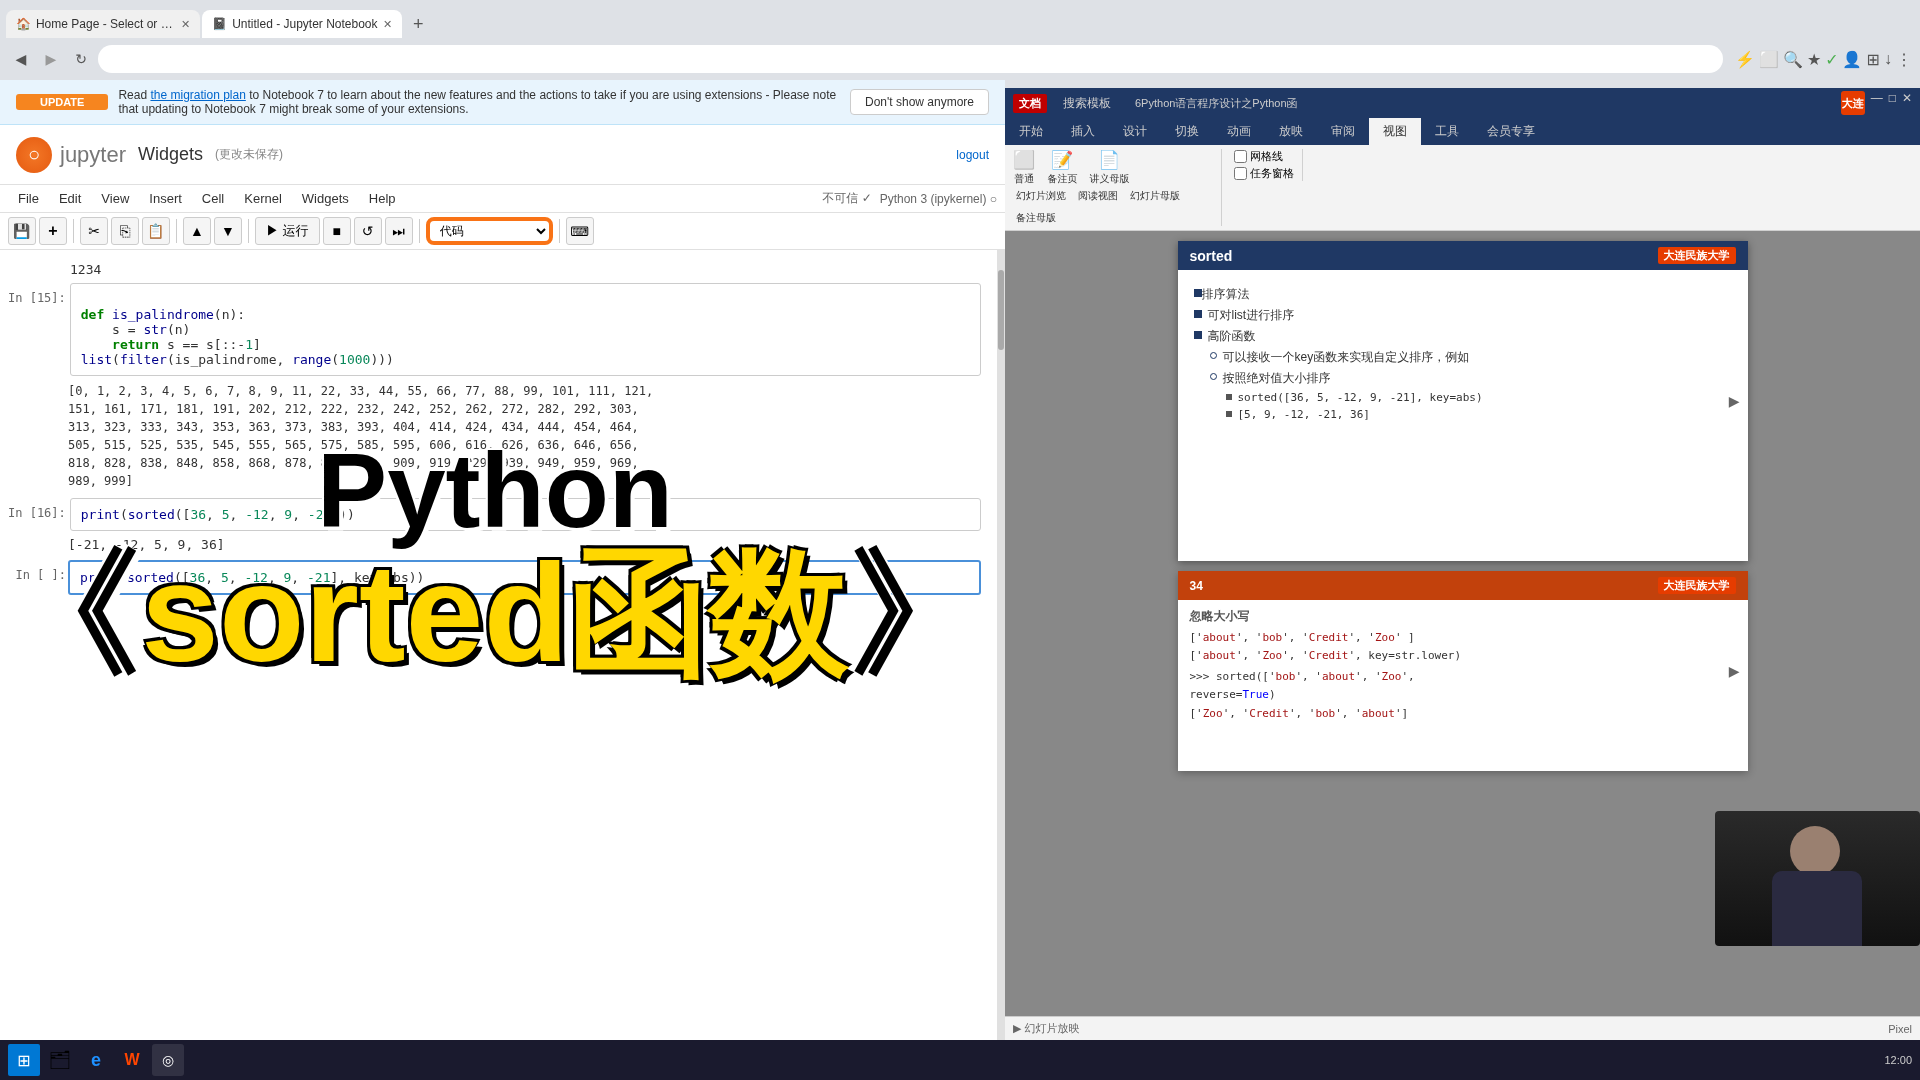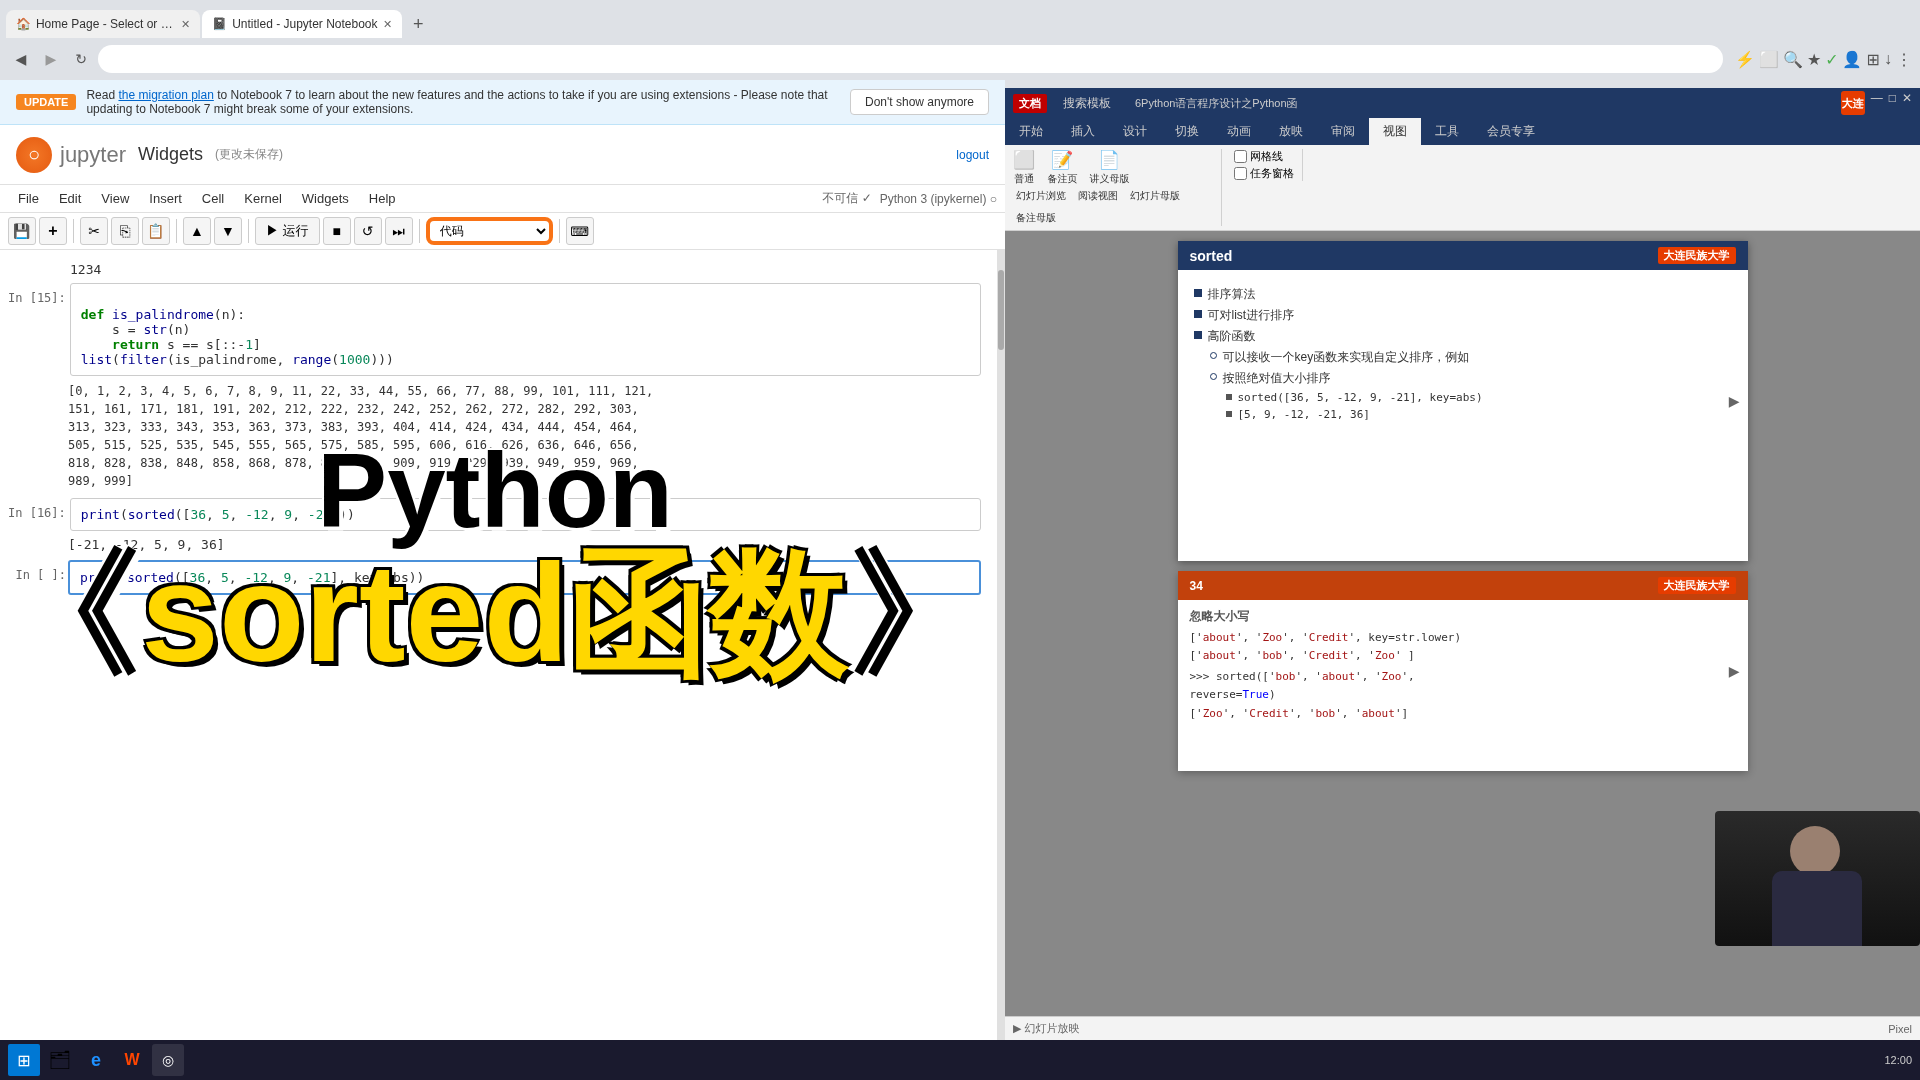--- a/index.html
+++ b/index.html
@@ -41,21 +41,21 @@
       <span style="font-size:16px; color:#555;">↓</span>
       <span style="font-size:16px; color:#555;">⋮</span>
     </div>
   </div>
 
   <div style="display:flex; flex:1; overflow:hidden;">
 
     <div style="width:1005px; background:#fff; display:flex; flex-direction:column; overflow:hidden; position:relative;">
 
       <div style="background:#e8f4fd; padding:8px 16px; display:flex; align-items:center; gap:10px; border-bottom:1px solid #bee3f8; flex-shrink:0;">
-        <span style="background:#f6851f; color:#fff; font-size:11px; font-weight:bold; padding:2px 8px; border-radius:3px;">UPDATE</span>
+        <span style="background:#f6851f; color:#fff; font-size:11px; font-weight:bold; padding:2px 24px; border-radius:3px;">UPDATE</span>
         <span style="font-size:12px; color:#333; flex:1;">
           Read <span style="color:#0066cc; text-decoration:underline; cursor:pointer;">the migration plan</span> to Notebook 7 to learn about the new features and the actions to take if you are using extensions - Please note that updating to Notebook 7 might break some of your extensions.
         </span>
         <button style="background:#fff; border:1px solid #ccc; border-radius:4px; padding:5px 14px; font-size:12px; cursor:pointer; color:#333; white-space:nowrap;">Don't show anymore</button>
       </div>
 
       <div style="display:flex; align-items:center; padding:8px 16px; border-bottom:1px solid #e0e0e0; gap:12px; flex-shrink:0; height:60px;">
         <div style="display:flex; align-items:center; gap:8px;">
           <div style="width:36px; height:36px; background:radial-gradient(circle at center, #f37726 0%, #e55a10 100%); border-radius:50%; display:flex; align-items:center; justify-content:center; color:#fff; font-size:20px;">○</div>
           <span style="font-size:22px; color:#777; font-weight:300;">jupyter</span>
@@ -239,21 +239,21 @@
 
           <div style="background:#fff; width:570px; min-height:320px; box-shadow:0 2px 8px rgba(0,0,0,0.4); padding:0; flex-shrink:0; position:relative;">
 
             <div style="background:#1f3864; color:#fff; padding:6px 12px; font-size:14px; font-weight:bold; display:flex; align-items:center; justify-content:space-between;">
               <span>sorted</span>
               <span style="background:#e63c00; padding:1px 6px; border-radius:2px; font-size:11px;">大连民族大学</span>
             </div>
 
             <div style="padding:12px 16px;">
               <ul style="list-style:none; padding:0; font-size:12px; color:#333;">
-                <li style="display:flex; align-items:flex-start; gap:6px; margin:4px 0;">
+                <li style="display:flex; align-items:flex-start; margin:4px 0;">
                   <span style="width:8px; height:8px; background:#1f3864; flex-shrink:0; margin-top:3px; display:inline-block;"></span>
                   <span>排序算法</span>
                 </li>
                 <li style="display:flex; align-items:flex-start; gap:6px; margin:4px 0;">
                   <span style="width:8px; height:8px; background:#1f3864; flex-shrink:0; margin-top:3px; display:inline-block;"></span>
                   <span>可对list进行排序</span>
                 </li>
                 <li style="display:flex; align-items:flex-start; gap:6px; margin:4px 0;">
                   <span style="width:8px; height:8px; background:#1f3864; flex-shrink:0; margin-top:3px; display:inline-block;"></span>
                   <span>高阶函数</span>
@@ -281,22 +281,22 @@
           </div>
 
           <div style="background:#fff; width:570px; min-height:200px; box-shadow:0 2px 8px rgba(0,0,0,0.3); padding:0; flex-shrink:0; position:relative;">
             <div style="background:#c2410c; color:#fff; padding:6px 12px; font-size:13px; font-weight:bold; display:flex; align-items:center; justify-content:space-between;">
               <span style="font-size:12px;">34</span>
               <span style="background:#e63c00; padding:1px 6px; border-radius:2px; font-size:11px;">大连民族大学</span>
             </div>
             <div style="padding:8px 12px; font-size:11px; color:#333;">
               <div style="font-size:12px; font-weight:bold; margin-bottom:4px; color:#555;">忽略大小写</div>
               <div style="font-family:monospace; font-size:11px; line-height:1.6; color:#333;">
+                <div>['<span style="color:#a31515;">about</span>', '<span style="color:#a31515;">bob</span>', '<span style="color:#a31515;">Credit</span>', '<span style="color:#a31515;">Zoo</span>' ]</div>
                 <div>['<span style="color:#a31515;">about</span>', '<span style="color:#a31515;">Zoo</span>', '<span style="color:#a31515;">Credit</span>', key=str.lower)</div>
-                <div>['<span style="color:#a31515;">about</span>', '<span style="color:#a31515;">bob</span>', '<span style="color:#a31515;">Credit</span>', '<span style="color:#a31515;">Zoo</span>' ]</div>
                 <div style="margin-top:4px;">&gt;&gt;&gt; sorted(['<span style="color:#a31515;">bob</span>', '<span style="color:#a31515;">about</span>', '<span style="color:#a31515;">Zoo</span>',</div>
                 <div>reverse=<span style="color:#0000ff;">True</span>)</div>
                 <div style="margin-top:2px;">['<span style="color:#a31515;">Zoo</span>', '<span style="color:#a31515;">Credit</span>', '<span style="color:#a31515;">bob</span>', '<span style="color:#a31515;">about</span>']</div>
               </div>
             </div>
             <div style="position:absolute; right:8px; top:50%; transform:translateY(-50%); color:#666; font-size:14px; cursor:pointer;">▶</div>
           </div>
 
           <div style="position:absolute; bottom:70px; right:0; width:205px; height:135px; background:#1a1a1a; border-radius:4px; overflow:hidden; display:flex; align-items:center; justify-content:center;">
             <div style="width:100%; height:100%; background:linear-gradient(to bottom, #2a2a2a 0%, #111 100%); display:flex; align-items:flex-end; justify-content:center; padding-bottom:0;">

